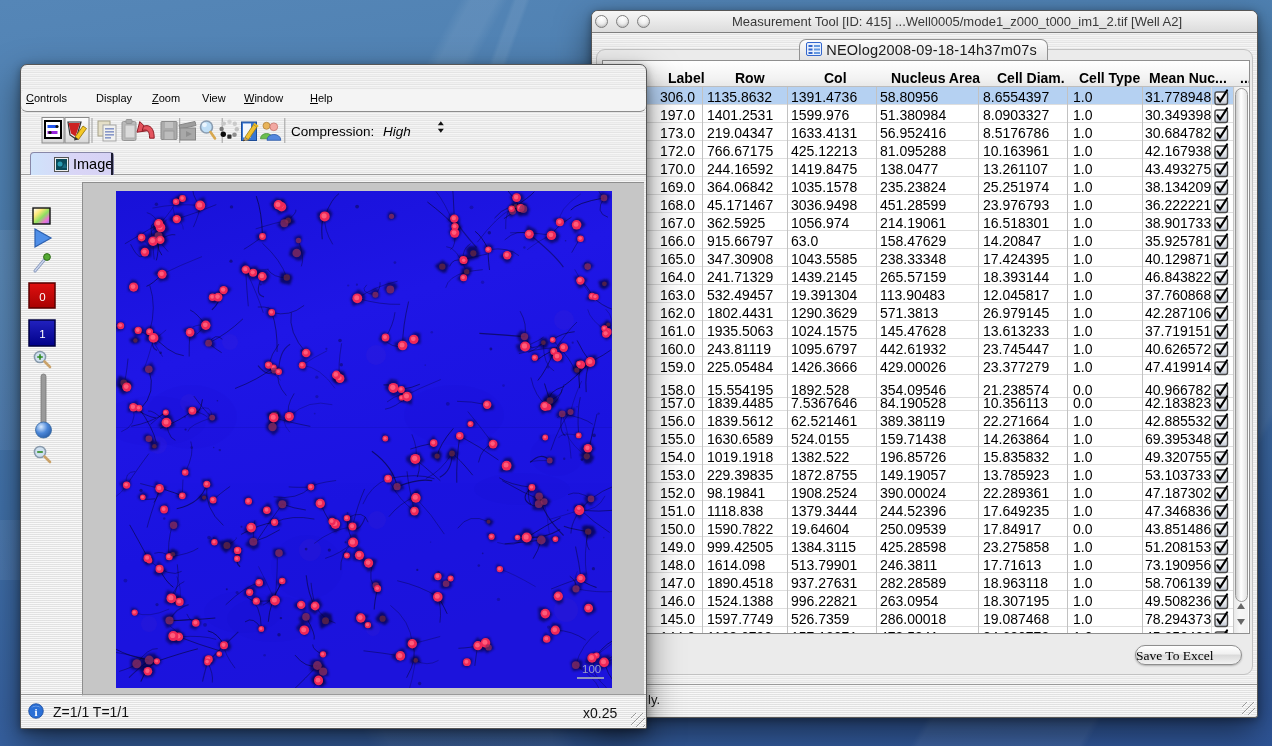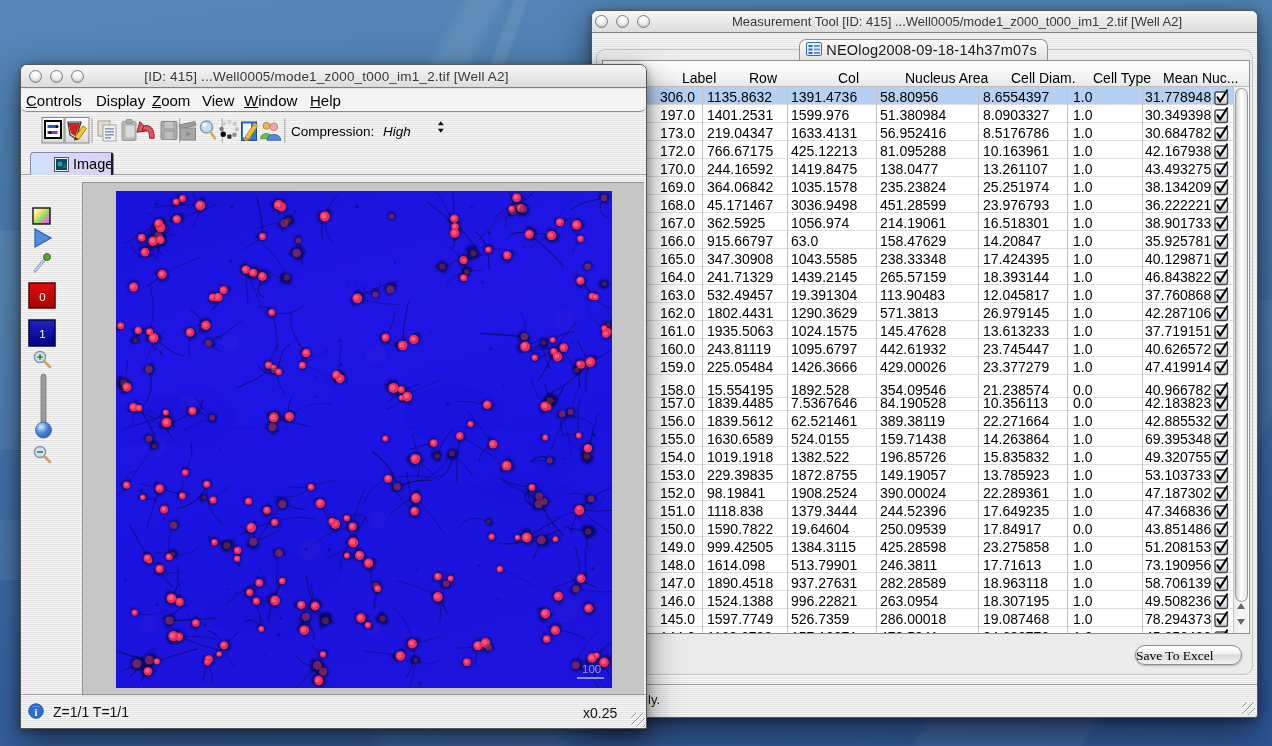--- a/index.html
+++ b/index.html
@@ -23,23 +23,23 @@
 #rwin .tbar{border-radius:6px 6px 0 0;height:22px;}
 #rwin .ttext{line-height:22px;}
 #rgroup{position:absolute;left:4px;top:38px;width:657px;height:626px;
  border:1px solid #c2c2c2;border-radius:9px;background:#ebebeb;}
 #rtab{position:absolute;left:207px;top:28px;width:249px;height:21px;
  border:1px solid #929292;border-bottom:none;border-radius:7px 7px 0 0;
  background:linear-gradient(#fdfdfd,#ececec 60%,#e2e2e2);
  font-size:14.5px;color:#1a1a1a;line-height:20px;text-align:left;padding-left:6px;letter-spacing:0.2px;}
 #rtable{position:absolute;left:10px;top:49px;width:648px;height:574px;
  background:#fff;border:1px solid #8f8f8f;overflow:hidden;}
-#rthead{position:absolute;left:18px;top:0;width:646px;height:26px;
+#rthead{position:absolute;left:4px;top:0;width:646px;height:26px;
  background:linear-gradient(#ffffff,#f2f2f2 70%,#e8e8e8);border-bottom:1px solid #bdbdbd;
- font-size:14px;color:#000;}
+ font-size:14px;color:#000;font-weight:bold;}
 #rthead span{position:absolute;top:9px;}
 .vline{position:absolute;top:0;bottom:0;width:1px;background:#c2c2c2;}
 .tr{position:absolute;left:0;width:632px;height:18px;border-bottom:1px solid #dedede;font-size:14px;color:#000;}
 .tr s{position:absolute;top:1.5px;text-decoration:none;white-space:nowrap;}
 .sel{background:#b5d1f2;}
 .c0{left:57px}.c1{left:104px}.c2{left:188px}.c3{left:277px}.c4{left:380px}.c5{left:470px}.c6{left:542px}
 .cbx{position:absolute;left:611px;top:2px;}
 #vsb{position:absolute;right:1px;top:26px;width:15px;height:546px;background:linear-gradient(90deg,#e9e9e9,#f6f6f6 40%,#f1f1f1);border-left:1px solid #c6c6c6;}
 #vthumb{position:absolute;left:1px;top:1px;width:13px;height:514px;border-radius:7px;
  border:1px solid #979797;background:linear-gradient(90deg,#cfcfcf,#ffffff 45%,#e2e2e2);}
@@ -47,21 +47,21 @@
 #savebtn{position:absolute;left:543px;top:634px;width:107px;height:20px;border-radius:11px;
  border:1px solid #8e8e8e;background:linear-gradient(#ffffff,#f0f0f0 45%,#d9d9d9 50%,#f2f2f2);
  font-size:13.5px;text-align:left;line-height:19px;color:#000;
  box-shadow:0 1px 2px rgba(0,0,0,0.25);font-family:Liberation Serif, serif;}
 #rstatus{position:absolute;left:0;right:0;bottom:0;height:33px;border-top:1px solid #9a9a9a;
  font-size:13px;color:#222;}
 
 #lwin{left:20px;top:64px;width:627px;height:665px;border-radius:7px 7px 2px 2px;}
 #lwin .tbar{border-radius:6px 6px 0 0;}
 #lmenu{position:absolute;left:0;top:24px;width:100%;height:23px;background:#f4f4f4;
- border-bottom:1px solid #8c8c8c;font-size:15px;color:#000;border-radius:6px;}
+ border-bottom:1px solid #8c8c8c;font-size:11px;color:#000;border-radius:6px;}
 #lmenu span{position:absolute;top:3px;}
 #ltools{position:absolute;left:8px;top:48px;width:100%;height:35px;margin-left:8px;}
 #ltabrow{position:absolute;left:0;top:83px;width:100%;height:27px;border-bottom:1px solid #9f9f9f;}
 #ltab{position:absolute;left:9px;top:4px;width:84px;height:23px;
  border:1px solid #8888a8;border-bottom:none;border-radius:4px 4px 0 0;
  background:linear-gradient(90deg,#cfe3fb,#d9d5f6 55%,#d6d2f5);
  font-size:14.5px;color:#000;}
 #lmain{position:absolute;left:0;top:110px;width:625px;height:520.5px;}
 #lside{position:absolute;left:0;top:0;width:61px;height:100%;}
 #lcanvas{position:absolute;left:61px;top:7px;right:2px;bottom:0;background:#c6c6c6;
@@ -744,26 +744,20 @@
         <rect x="8" y="10" width="6" height="2" fill="#6699e0"></rect>
       </svg> NEOlog2008-09-18-14h37m07s</div>
  <div id="savebtn">Save To Excel</div>
  <div id="rstatus" class="pins">
       <span style="position:absolute;left:56px;top:7px;">ly.</span>
   <div style="position:absolute;right:2px;bottom:2px;width:13px;height:13px;background:repeating-linear-gradient(135deg,transparent 0 3px,#9a9a9a 3px 4px,#f5f5f5 4px 5px);"></div>
  </div>
 </div>
 
 <div class="win pins" id="lwin">
- <div class="tbar pins">
-  <div class="tb-b" style="left:8px"></div>
-      <div class="tb-b" style="left:29px"></div>
-      <div class="tb-b" style="left:50px"></div>
-  <div class="ttext" style="right:14px;font-size:13.5px;letter-spacing:0.2px;">[ID: 415] ...Well0005/mode1_z000_t000_im1_2.tif [Well A2]</div>
- </div>
  <div id="lmenu">
   <span style="left:5px"><u>C</u>ontrols</span>
   <span style="left:75px">Display</span>
   <span style="left:131px"><u>Z</u>oom</span>
   <span style="left:181px">View</span>
   <span style="left:223px"><u>W</u>indow</span>
   <span style="left:289px"><u>H</u>elp</span>
  </div>
  <div id="ltools">
       <svg width="625" height="35" viewBox="0 0 625 35" style="position:absolute;left:0;top:0">

